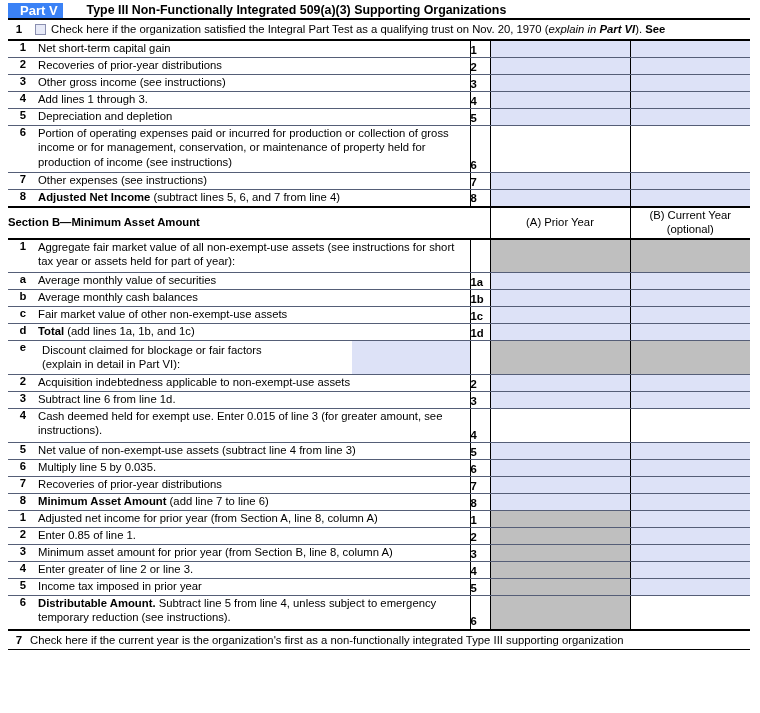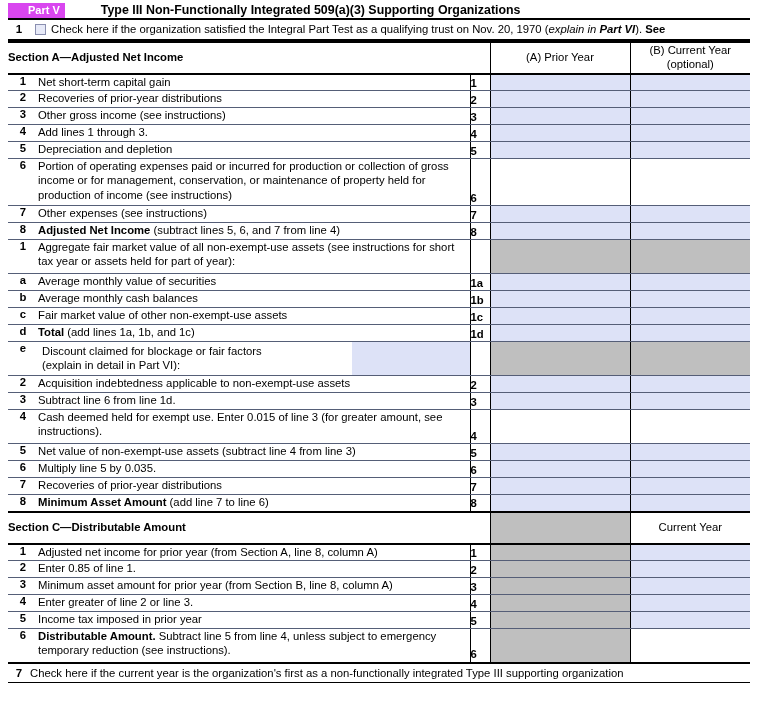--- a/index.html
+++ b/index.html
@@ -18,30 +18,30 @@
   }
 
   
   .part-header{
     display:flex;align-items:stretch;
     height:15px;
     border-bottom:2px solid #000;
     margin:3px 10px 0 8px;
   }
   .part-tag{
-    background:#d946ef;color:#fff;
-    font-weight:bold;font-size:11px;
-    padding:0 5px 0 20px;
+    background:#3b82f6;color:#fff;
+    font-weight:bold;font-size:13px;
+    padding:0 5px 0 12px;
     display:flex;align-items:center;
     letter-spacing:0px;
   }
   .part-title{
     font-weight:bold;font-size:12.4px;
     display:flex;align-items:center;
-    padding-left:36px;
+    padding-left:24px;
   }
 
   
   .chk-row{
     display:flex;
     margin:0 10px 0 8px;
     padding:2px 0 2px 0;
     border-bottom:2px solid #000;
   }
   .chk-row.last{border-bottom:1px solid #000;border-top:2px solid #000;}
@@ -162,28 +162,20 @@
 
   <table class="grid">
     <colgroup>
         <col class="c-num">
         <col class="c-desc">
         <col class="c-ln">
         <col class="c-a">
         <col class="c-b">
       </colgroup>
     <tbody>
-        <tr class="r-sec">
-      <td class="sec-title" colspan="3">Section A—Adjusted Net Income</td>
-      <td class="colhead">(A) Prior Year</td>
-      <td class="colhead">
-        <span>(B) Current Year</span><br>
-        <span>(optional)</span>
-      </td>
-    </tr>
 
     <tr class="r rowh">
       <td class="num">1</td>
       <td class="desc">Net short-term capital gain</td>
       <td class="ln">1</td>
       <td class="cell fill-blue"></td>
       <td class="cell fill-blue"></td>
     </tr>
     <tr class="r rowh">
       <td class="num">2</td>
@@ -236,20 +228,28 @@
       <td class="cell fill-blue"></td>
     </tr>
     <tr class="r rowh">
       <td class="num">8</td>
       <td class="desc"><span class="b">Adjusted Net Income</span><span> (subtract lines 5, 6, and 7 from line 4)</span></td>
       <td class="ln">8</td>
       <td class="cell fill-blue"></td>
       <td class="cell fill-blue"></td>
     </tr>
 
+    <tr class="r-sec">
+      <td class="sec-title" colspan="3">Section B—Minimum Asset Amount</td>
+      <td class="colhead">(A) Prior Year</td>
+      <td class="colhead">
+        <span>(B) Current Year</span><br>
+        <span>(optional)</span>
+      </td>
+    </tr>
 
     <tr class="r tall2">
       <td class="num">1</td>
       <td class="desc">Aggregate fair market value of all non-exempt-use assets (see instructions for short tax year or assets held for part of year):</td>
       <td class="ln top"></td>
       <td class="cell fill-gray"></td>
       <td class="cell fill-gray"></td>
     </tr>
     <tr class="r rowh">
       <td class="num">a</td>
@@ -345,25 +345,20 @@
       <td class="cell fill-blue"></td>
     </tr>
     <tr class="r rowh">
       <td class="num">8</td>
       <td class="desc"><span class="b">Minimum Asset Amount</span><span> (add line 7 to line 6)</span></td>
       <td class="ln">8</td>
       <td class="cell fill-blue"></td>
       <td class="cell fill-blue"></td>
     </tr>
 
-    <tr class="r-sec">
-      <td class="sec-title" colspan="3">Section C—Distributable Amount</td>
-      <td class="colhead fill-gray"></td>
-      <td class="colhead">Current Year</td>
-    </tr>
 
     <tr class="r rowh">
       <td class="num">1</td>
       <td class="desc">Adjusted net income for prior year (from Section A, line 8, column A)</td>
       <td class="ln">1</td>
       <td class="cell fill-gray"></td>
       <td class="cell fill-blue"></td>
     </tr>
     <tr class="r rowh">
       <td class="num">2</td>

